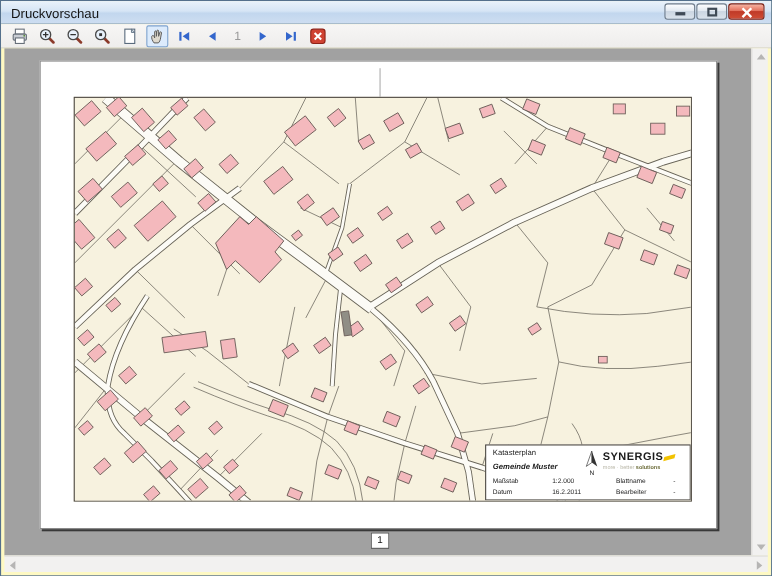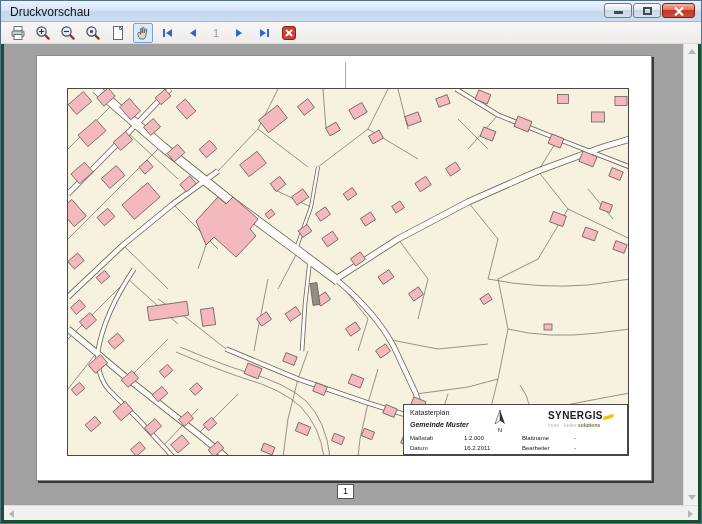--- a/index.html
+++ b/index.html
@@ -1,20 +1,20 @@
 <!DOCTYPE html>
 <html><head>
 <meta charset="utf-8">
 <style>
   html,body{margin:0;padding:0;background:#d8d8d8;}
   *{box-sizing:border-box;}
   .window{
     position:relative;width:702px;height:524px;
     font-family:"Liberation Sans",sans-serif;
-    background:#14532d;
+    background:#fef9c3;
     outline:1px solid #54708c;outline-offset:-1px;
     overflow:hidden;
   }
   
   .titlebar{
     position:absolute;left:1px;top:1px;width:700px;height:21px;
     background:linear-gradient(#e9f2fb 0%,#d6e5f5 45%,#c2d7ee 55%,#cdddf1 100%);
     border-bottom:1px solid #9fb6cd;
   }
   .title-text{position:absolute;left:9px;top:4px;font-size:12px;color:#141414;}
@@ -53,21 +53,21 @@
     box-shadow:2px 2px 0 #383838;
   }
   .fold-mark{position:absolute;left:308px;top:6px;width:1px;height:26px;background:#aeaeae;}
   .map-frame{
     position:absolute;left:30px;top:32px;width:562px;height:368px;
     border:1px solid #4c4841;background:#f7f2df;overflow:hidden;
   }
   .map-frame svg.map{display:block;}
   
   .legend{
-    position:absolute;right:0;bottom:0;width:225px;height:51px;
+    position:absolute;right:0;bottom:0;width:187px;height:51px;
     background:#ffffff;border:1px solid #4c4841;font-size:6px;color:#222;
   }
   .lg-title{position:absolute;left:6px;top:4px;font-size:7px;}
   .lg-muni{position:absolute;left:6px;top:16px;font-size:7px;font-weight:bold;font-style:italic;}
   .lg-l1{position:absolute;left:6px;top:30px;}
   .lg-v1{position:absolute;left:60px;top:30px;}
   .lg-l2{position:absolute;left:6px;top:40px;}
   .lg-v2{position:absolute;left:60px;top:40px;}
   .lg-l3{position:absolute;left:118px;top:30px;}
   .lg-v3{position:absolute;left:170px;top:30px;}

